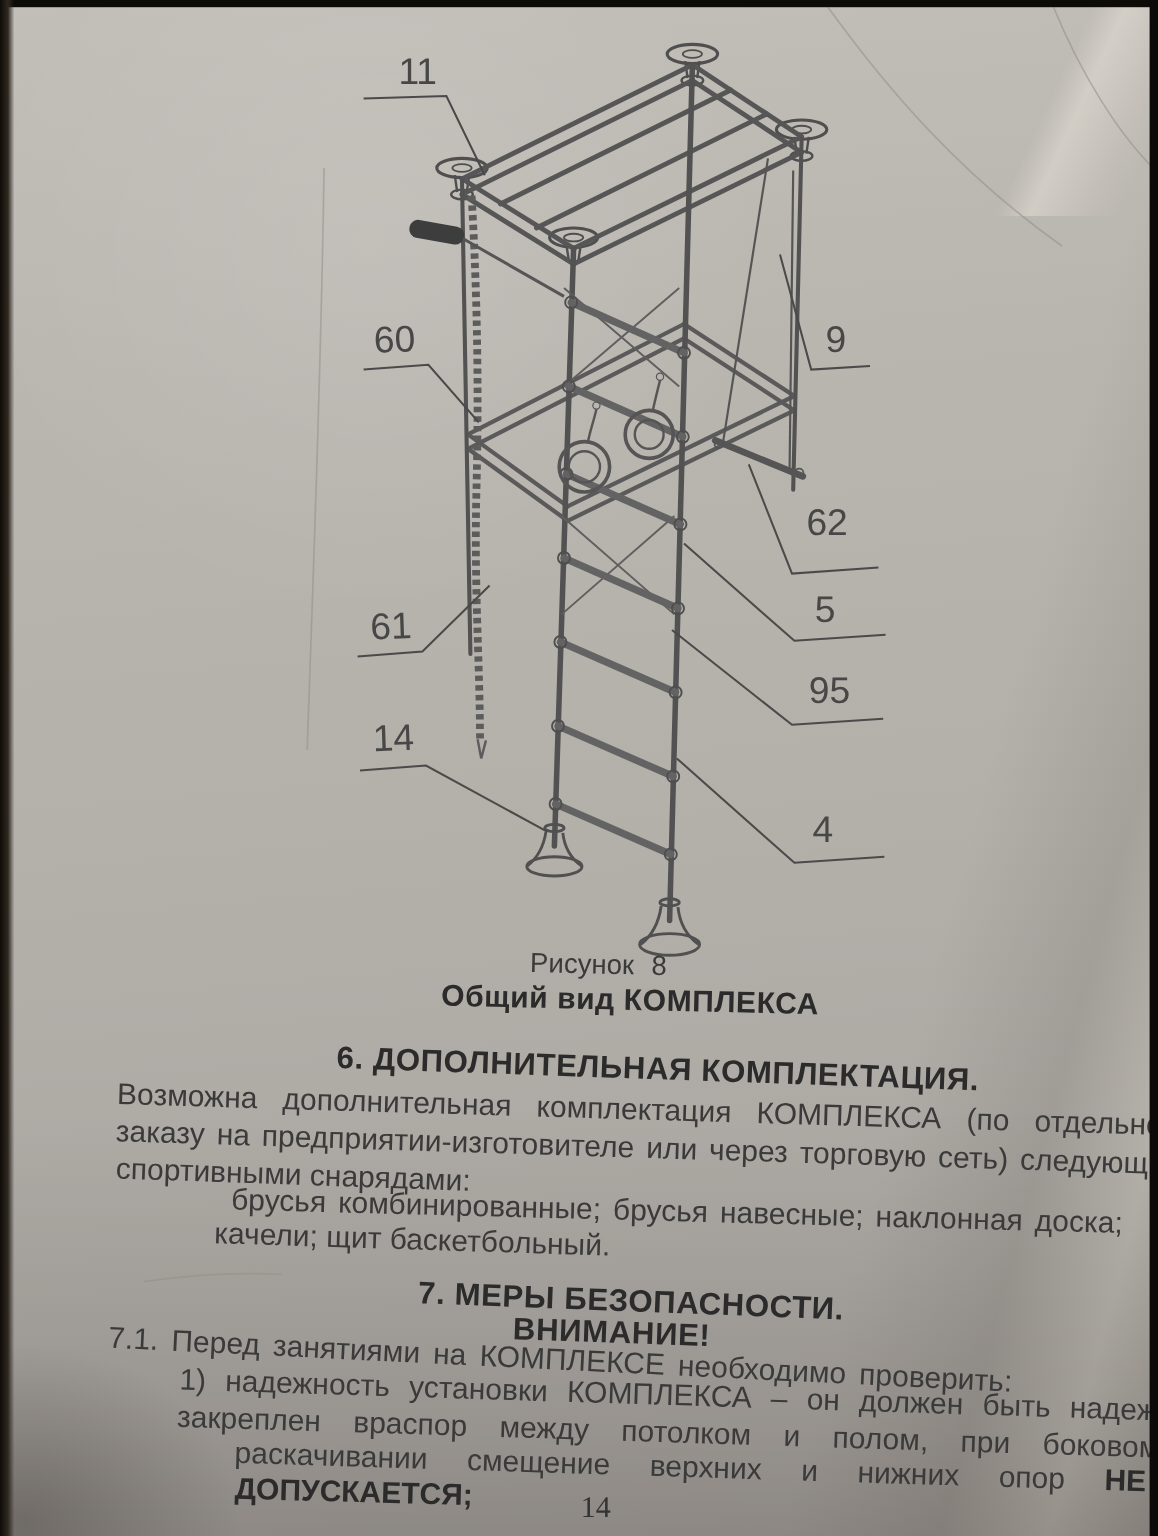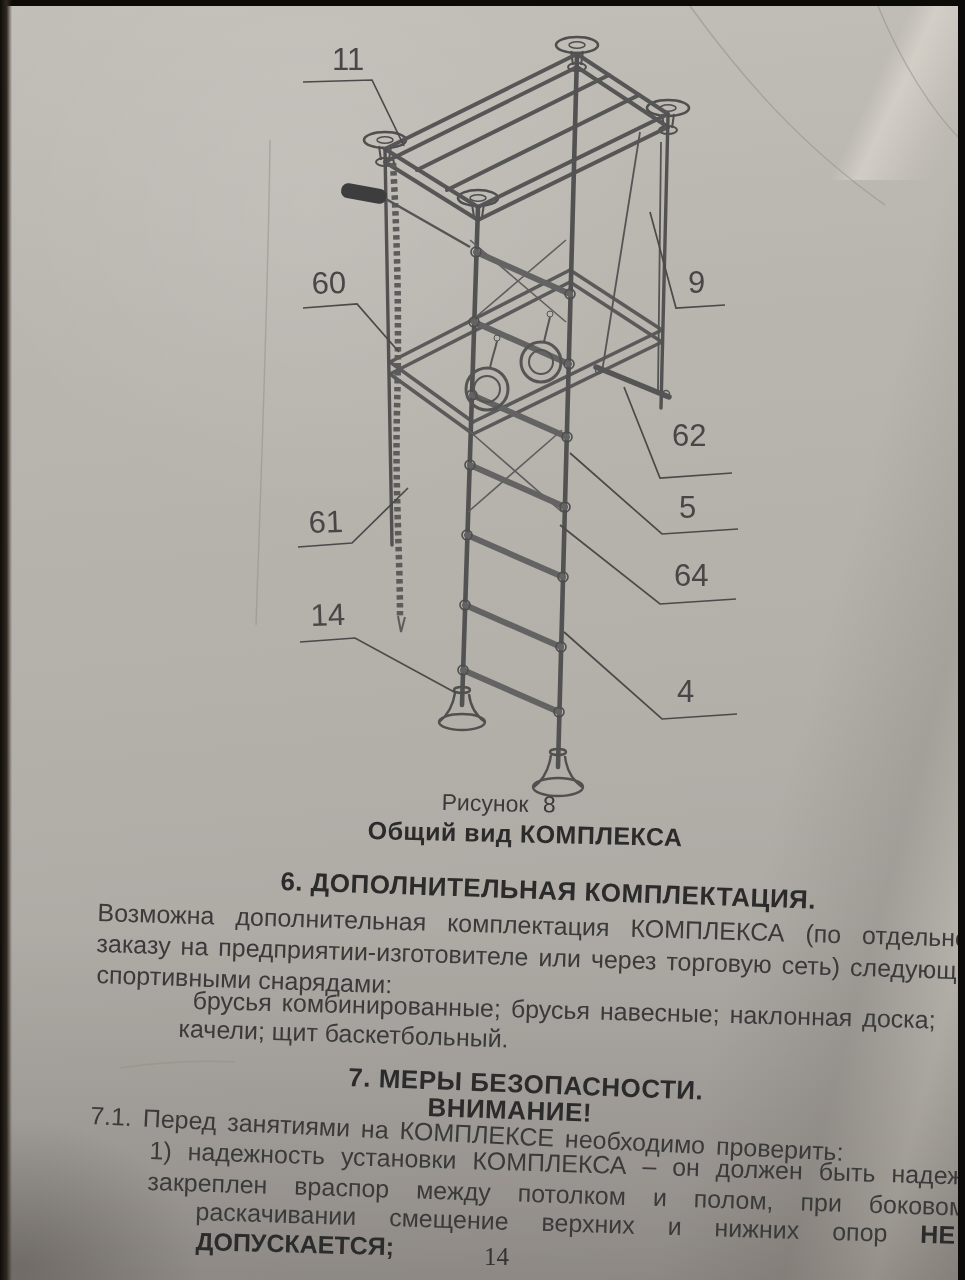--- a/index.html
+++ b/index.html
@@ -171,21 +171,21 @@
     </g>
   </svg>
 
   <div class="lbl" style="left:332px;top:42px;">11</div>
   <div class="lbl" style="left:311px;top:266px;transform:rotate(-2deg);">60</div>
   <div class="lbl" style="left:308px;top:505px;transform:rotate(-2deg);">61</div>
   <div class="lbl" style="left:310px;top:598px;transform:rotate(-2deg);">14</div>
   <div class="lbl" style="left:688px;top:265px;">9</div>
   <div class="lbl" style="left:672px;top:418px;">62</div>
   <div class="lbl" style="left:679px;top:490px;">5</div>
-  <div class="lbl" style="left:674px;top:558px;">64</div>
+  <div class="lbl" style="left:674px;top:558px;">95</div>
   <div class="lbl" style="left:677px;top:674px;">4</div>
 
   <div class="t" style="left:442px;top:789px;font-size:23px;transform:rotate(1.3deg);word-spacing:8px;">Рисунок  8</div>
   <div class="t b" style="left:368px;top:816px;font-size:25px;transform:rotate(1.3deg);letter-spacing:.5px;">Общий вид КОМПЛЕКСА</div>
 
   <div class="t b" style="left:281px;top:866px;font-size:26px;transform:rotate(2deg);letter-spacing:.5px;">6. ДОПОЛНИТЕЛЬНАЯ КОМПЛЕКТАЦИЯ.</div>
   <div class="t" style="left:98px;top:898px;font-size:25px;transform:rotate(1.7deg);word-spacing:14px;">Возможна дополнительная комплектация КОМПЛЕКСА (по отдельному</div>
   <div class="t" style="left:97px;top:929px;font-size:25px;transform:rotate(1.8deg);word-spacing:3px;">заказу на предприятии-изготовителе или через торговую сеть) следующими</div>
   <div class="t" style="left:97px;top:960px;font-size:25px;transform:rotate(2deg);">спортивными снарядами:</div>
   <div class="t" style="left:193px;top:986px;font-size:25px;transform:rotate(1.5deg);word-spacing:3px;">брусья комбинированные; брусья навесные; наклонная доска;</div>

